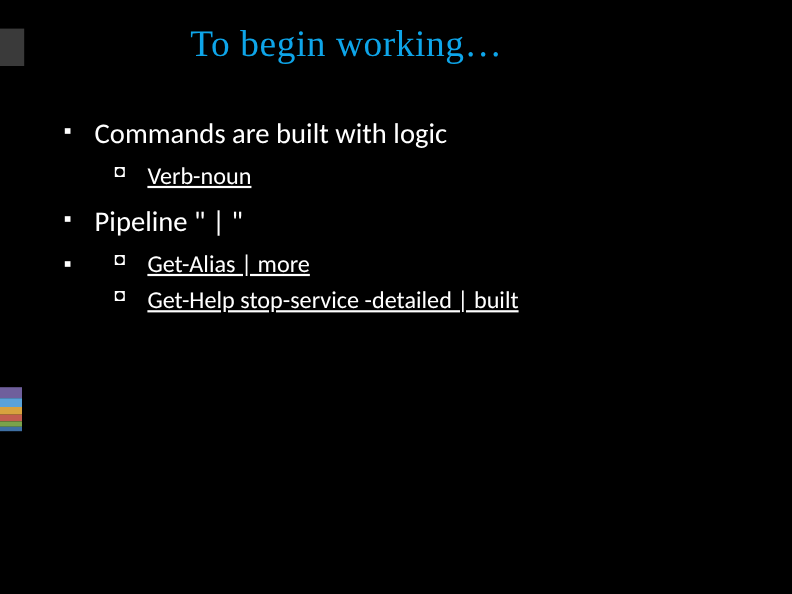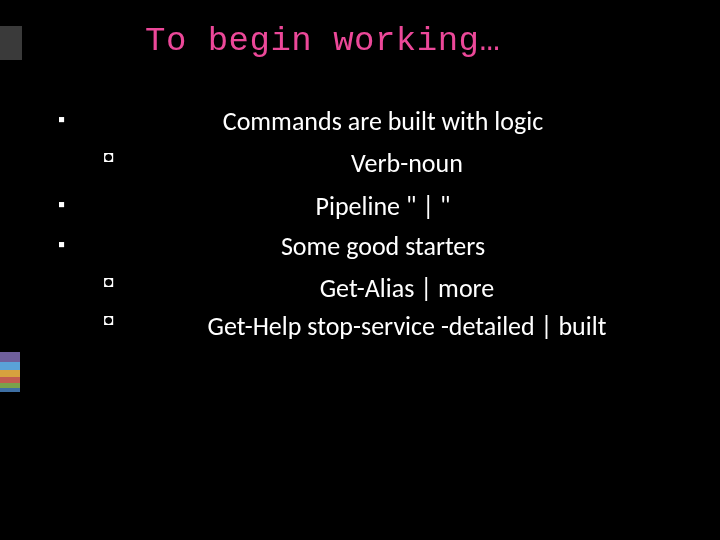--- a/index.html
+++ b/index.html
@@ -12,35 +12,35 @@
     font-family: Calibri, "Segoe UI", Arial, sans-serif;
     overflow: hidden;
   }
   .slide {
     position: relative;
     width: 720px;
     height: 540px;
     box-sizing: border-box;
   }
   .title {
-    font-family: Liberation Mono, monospace;
-    color: #ec4899;
+    font-family: Liberation Serif, serif;
+    color: #0ea5e9;
     font-size: 34px;
     text-align: left;
     padding: 22px 0 0 145px;
     letter-spacing: 0.5px;
+    margin-left: 28px;
   }
   .body {
     padding: 44px 40px 0 58px;
   }
   ul {
     list-style: none;
     margin: 0;
     padding: 0;
-    text-align: center;
   }
   .lvl1 > li {
     position: relative;
     padding-left: 28px;
     font-size: 26px;
     line-height: 1.35;
     margin-bottom: 4px;
   }
   .lvl1 > li::before {
     content: "▪";
@@ -51,23 +51,24 @@
     font-size: 20px;
   }
   .lvl2 {
     margin-top: 6px;
     margin-bottom: 8px;
   }
   .lvl2 > li {
     position: relative;
     padding-left: 30px;
     margin-left: 18px;
-    font-size: 26px;
+    font-size: 22px;
     line-height: 1.4;
     margin-bottom: 2px;
+    text-decoration: underline;
   }
   .lvl2 > li::before {
     content: "◘";
     position: absolute;
     left: 0;
     top: 1px;
     color: #fff;
     font-size: 16px;
   }
   .accent-bar {
@@ -121,21 +122,20 @@
         <ul class="lvl2">
           <li>
             <span>Verb-noun</span>
           </li>
         </ul>
       </li>
       <li>
         <span>Pipeline  " | "</span>
       </li>
       <li>
-        <span>Some good starters</span>
         <ul class="lvl2">
           <li>
             <span>Get-Alias | more</span>
           </li>
           <li>
             <span>Get-Help stop-service -detailed | built</span>
           </li>
         </ul>
       </li>
     </ul>

